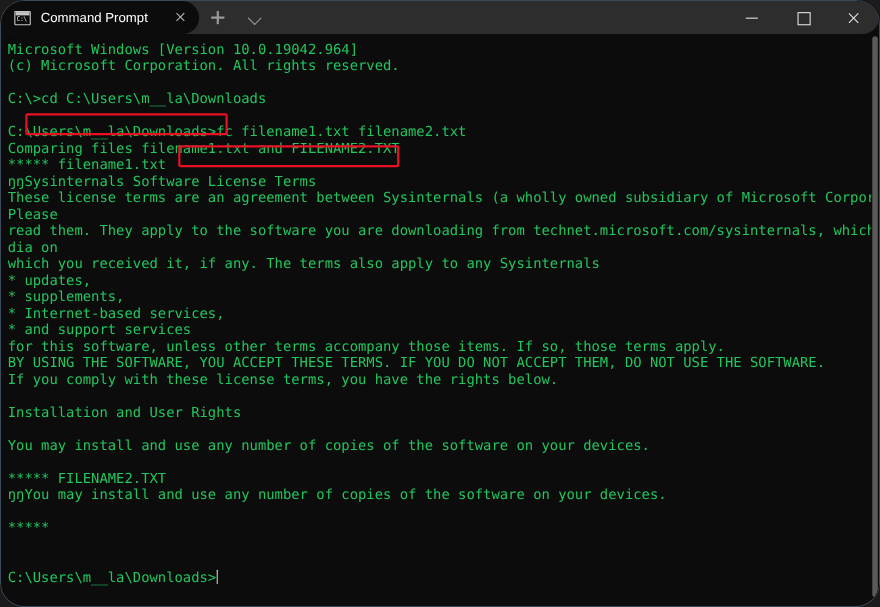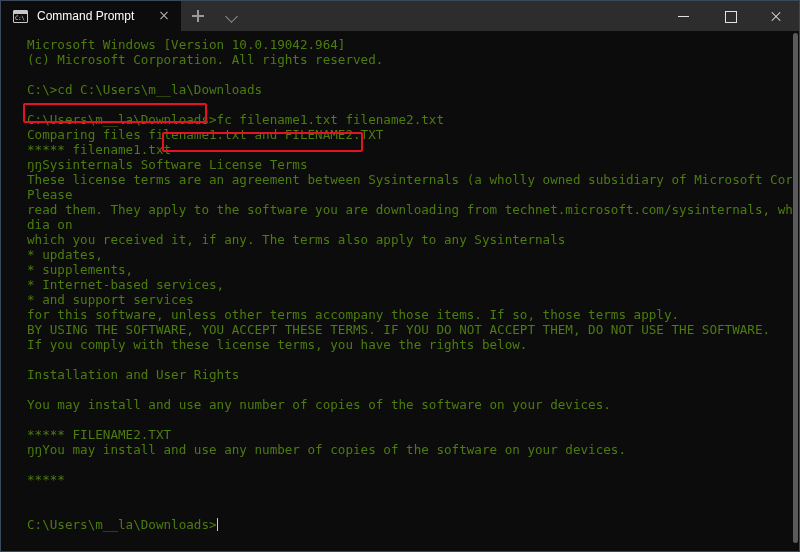--- a/index.html
+++ b/index.html
@@ -1,15 +1,15 @@
 <!DOCTYPE html>
 <html><head>
 <meta charset="utf-8">
 <style>
-  * { box-sizing: border-box; margin: 0; padding: 0; }
+  * { box-sizing: border-box; margin: 0; padding: 0; border-radius: 22px; }
 
   html, body {
     width: 800px;
     height: 552px;
     overflow: hidden;
     background: #1b1b1b;
   }
 
   #window {
     position: relative;
@@ -166,27 +166,26 @@
   #console {
     position: relative;
     height: 520px;
     background: #0c0c0c;
     padding: 6px 0 0 6px;
     overflow: hidden;
   }
 
   #console-lines {
     position: relative;
-    color: #4d7c0f;
+    color: #22c55e;
     font-family: "DejaVu Sans Mono", monospace;
     font-size: 12.6px;
     line-height: 15px;
     letter-spacing: 0px;
     white-space: pre;
-    margin-left: 20px;
   }
 
   .line {
     height: 15px;
     white-space: pre;
   }
 
   .cursor {
     display: inline-block;
     width: 1.5px;

